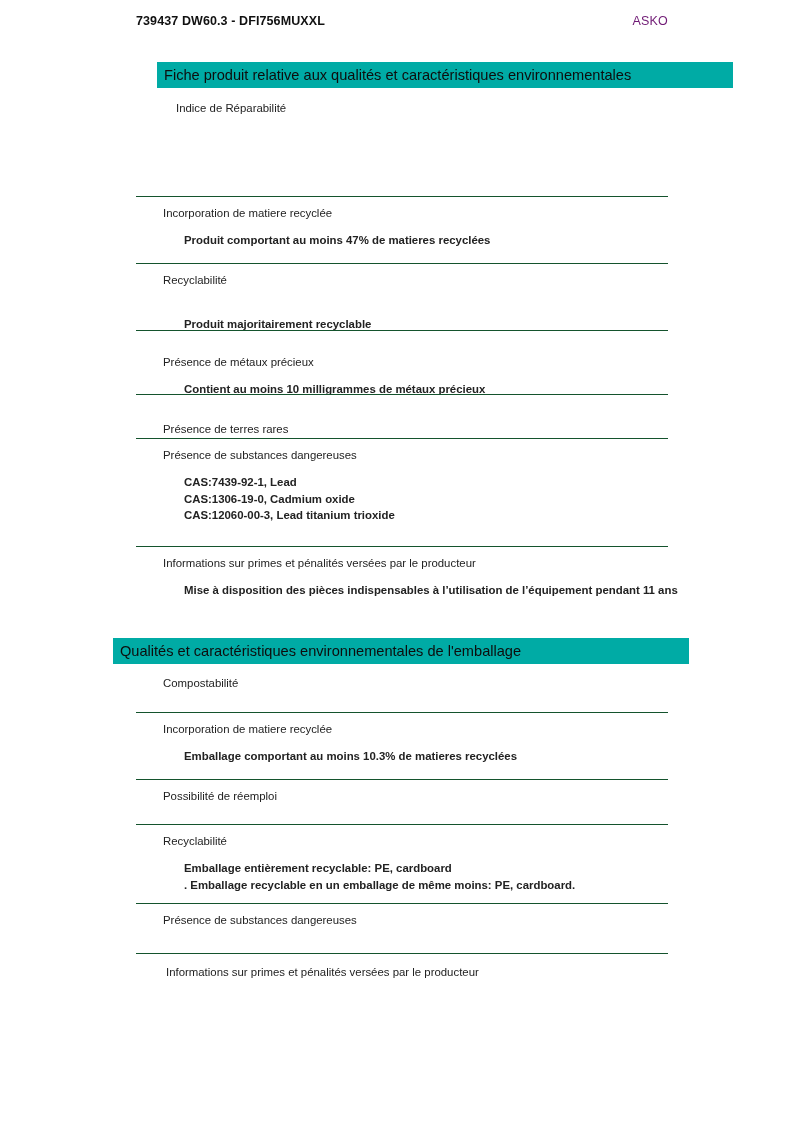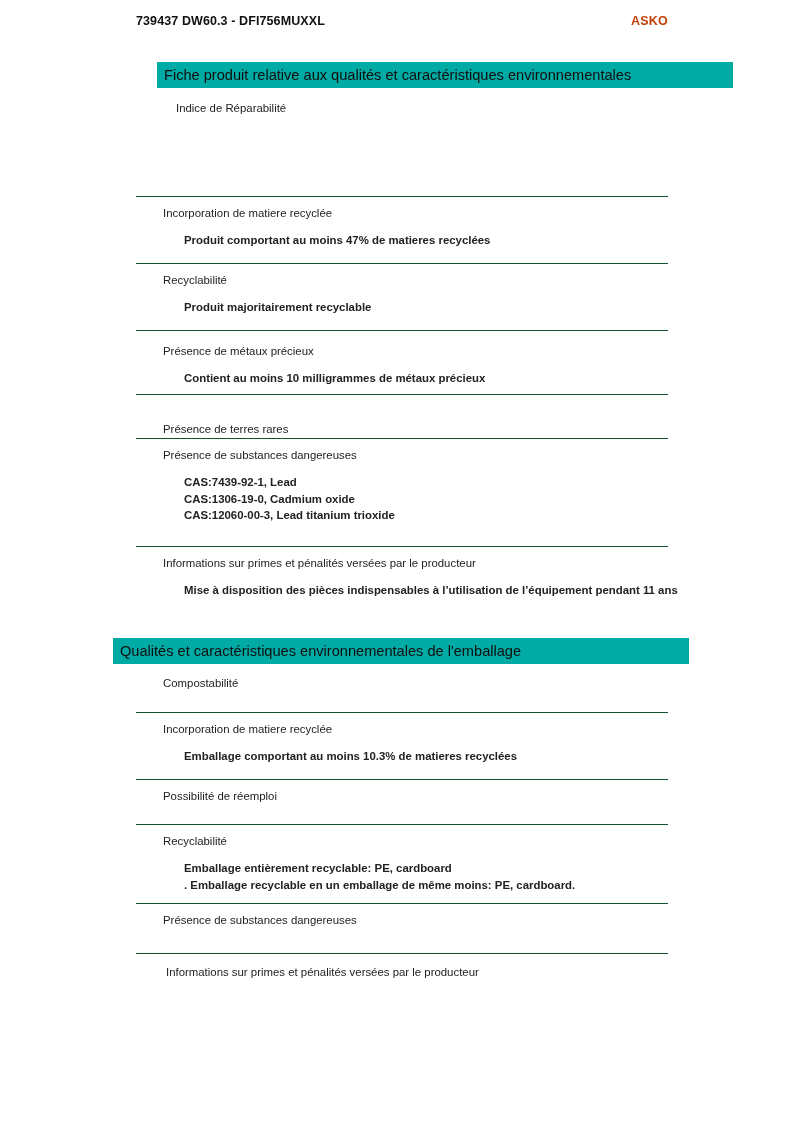--- a/index.html
+++ b/index.html
@@ -36,23 +36,23 @@
   }
   .doc-header .model {
     font-size: 12.5px;
     font-weight: bold;
     letter-spacing: 0.1px;
     color: #111111;
     white-space: nowrap;
   }
   .doc-header .brand {
     font-size: 12.5px;
-    font-weight: bold;
+    font-weight: normal;
     letter-spacing: 0.2px;
-    color: #c2410c;
+    color: #701a75;
     white-space: nowrap;
   }
 
   
   .banner {
     position: absolute;
     left: 113px;
     width: 576px;
     height: 26px;
     background: #00aba5;
@@ -121,26 +121,26 @@
 
   <div class="row has-rule" style="top:196px; height:61px; padding-top:9px;">
     <div class="row-label ind-label">Incorporation de matiere recyclée</div>
     <div class="row-values ind-value" style="margin-top:11px;">
       <div>Produit comportant au moins 47% de matieres recyclées</div>
     </div>
   </div>
 
   <div class="row has-rule" style="top:263px; height:61px; padding-top:9px;">
     <div class="row-label ind-label">Recyclabilité</div>
-    <div class="row-values ind-value" style="margin-top:11px;">
+    <div class="row-values ind-value" style="margin-top:28px;">
       <div>Produit majoritairement recyclable</div>
     </div>
   </div>
 
-  <div class="row has-rule" style="top:330px; height:62px; padding-top:13px;">
+  <div class="row has-rule" style="top:330px; height:62px; padding-top:24px;">
     <div class="row-label ind-label">Présence de métaux précieux</div>
     <div class="row-values ind-value" style="margin-top:11px;">
       <div>Contient au moins 10 milligrammes de métaux précieux</div>
     </div>
   </div>
 
   <div class="row has-rule" style="top:394px; height:43px; padding-top:27px;">
     <div class="row-label ind-label">Présence de terres rares</div>
   </div>
 

